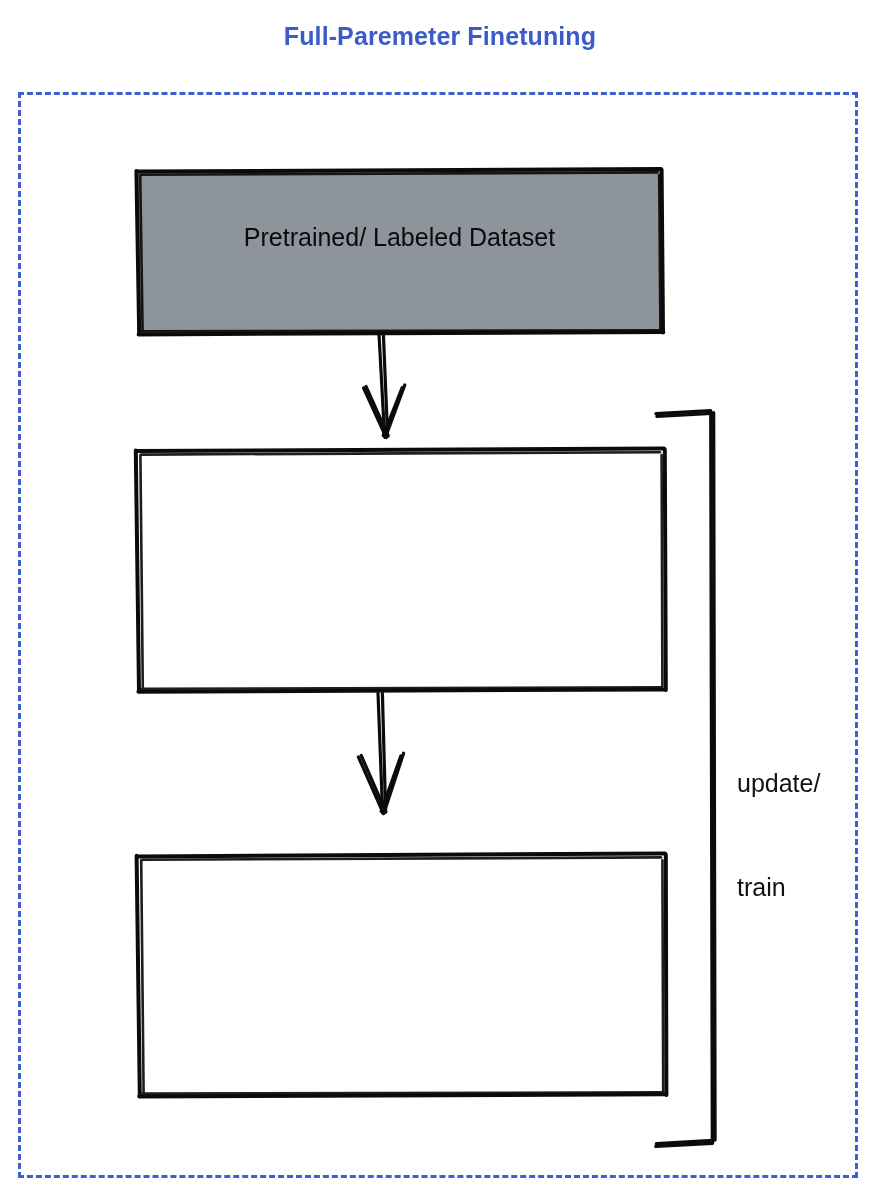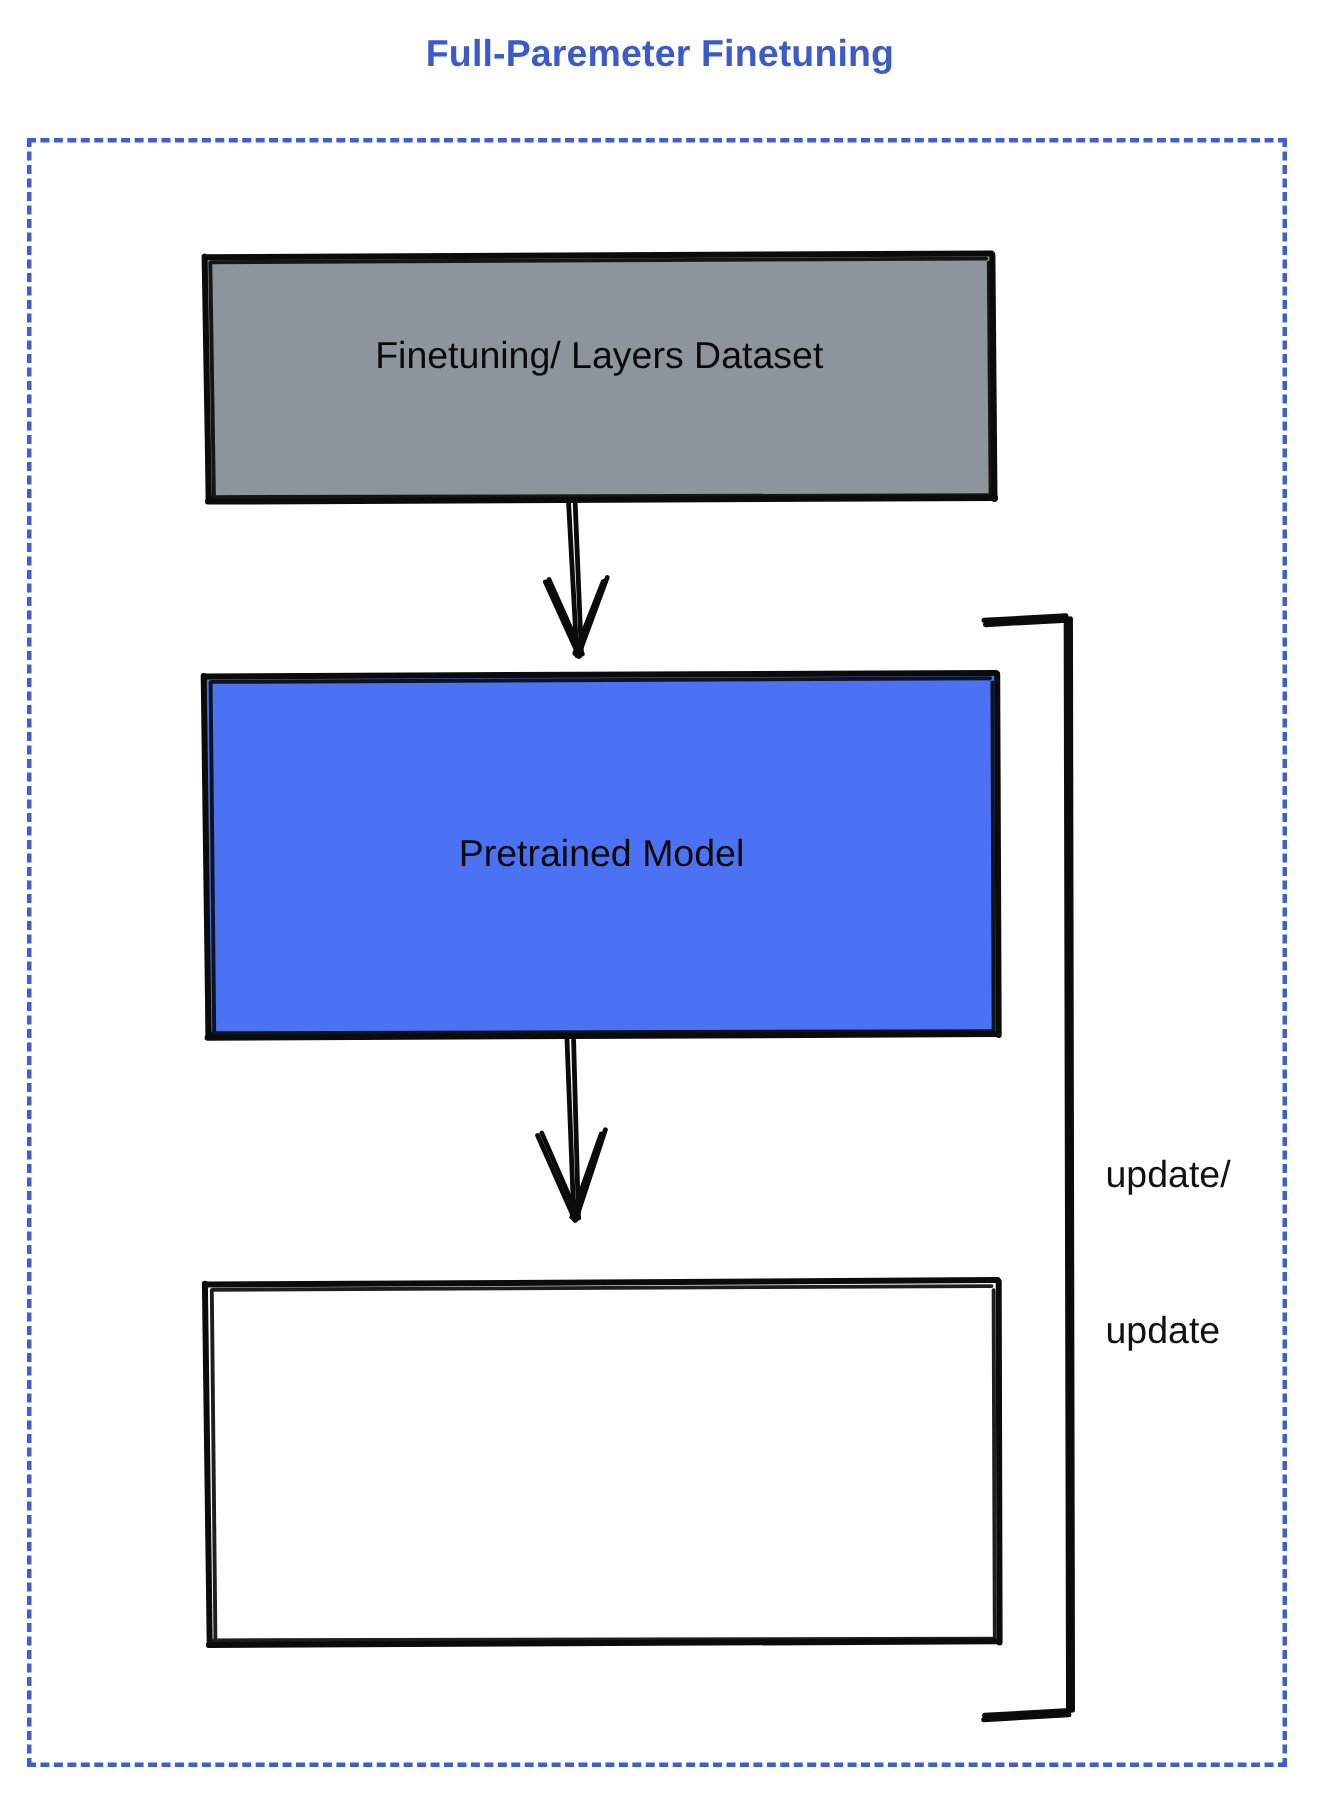--- a/index.html
+++ b/index.html
@@ -126,27 +126,23 @@
 <body>
 
 <div id="canvas">
 
   <div class="diagram-title">Full-Paremeter Finetuning</div>
 
   <div class="dashed-frame"></div>
 
   <div class="node" id="node-dataset">
     <div class="node-fill"></div>
-    <div class="node-label">Finetuning/ Layers Dataset</div>
+    <div class="node-label">Pretrained/ Labeled Dataset</div>
   </div>
 
-  <div class="node" id="node-pretrained">
-    <div class="node-fill"></div>
-    <div class="node-label">Pretrained Model</div>
-  </div>
 
 
   <svg class="sketch-layer" viewBox="0 0 880 1200" width="880" height="1200">
 
     <g fill="none" stroke="#0b0b0b" stroke-linecap="round" stroke-linejoin="round">
 
       <g stroke-width="4">
         <path d="M137.5,171.5 L661.0,169.0"></path>
         <path d="M661.6,169.8 L663.0,332.6"></path>
         <path d="M663.4,332.0 L138.6,334.4"></path>
@@ -215,16 +211,16 @@
 
         <path d="M713.2,1140.4 L656.4,1143.6"></path>
         <path d="M712.6,1143.2 L655.8,1146.4"></path>
       </g>
 
     </g>
   </svg>
 
   <div class="loop-label">
     <span class="line">update/</span>
-    <span class="line">update</span>
+    <span class="line">train</span>
   </div>
 
 </div>
 
 </body></html>

